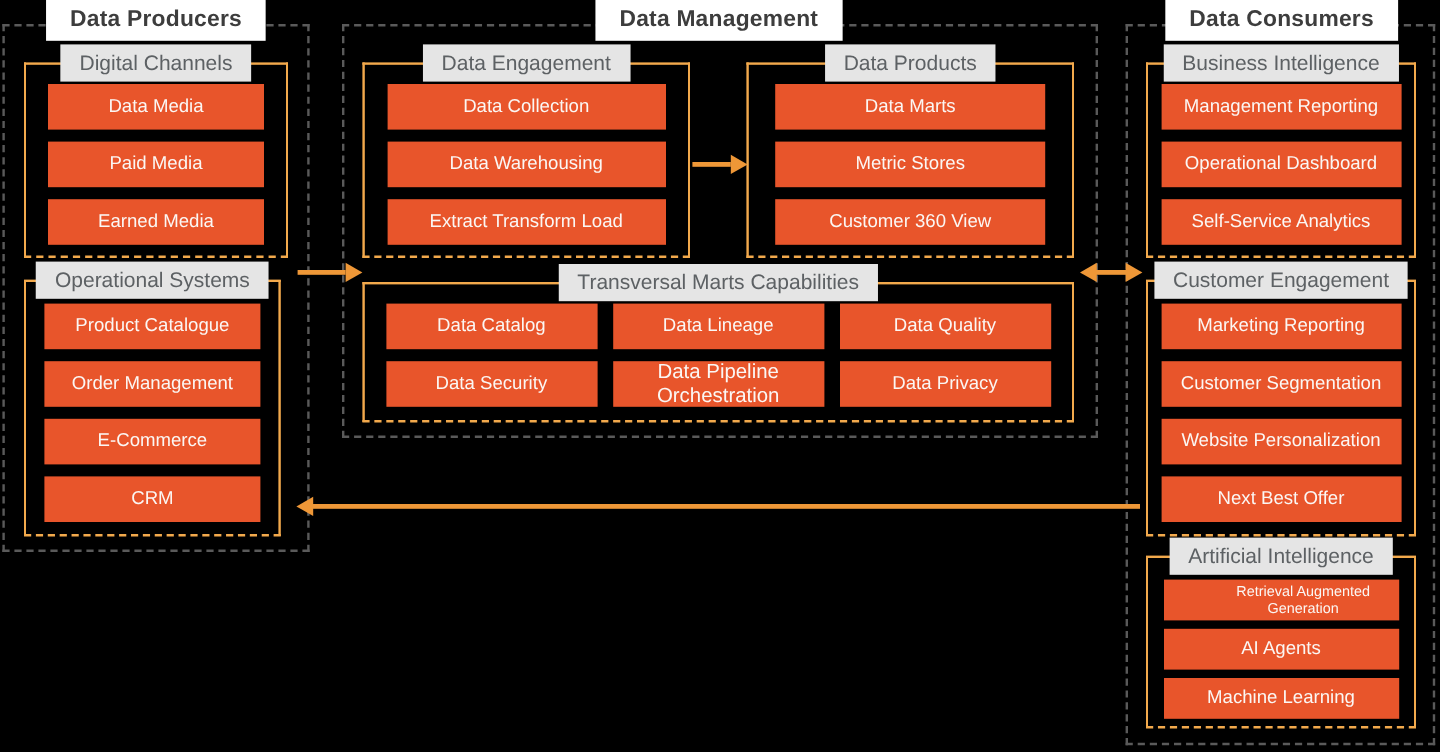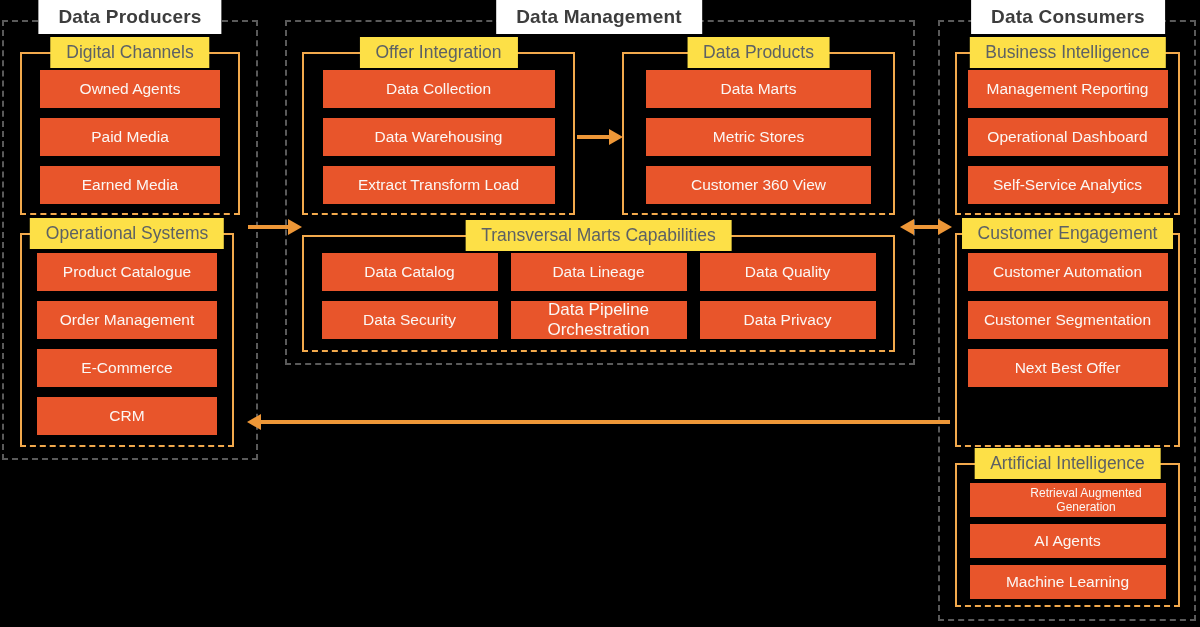--- a/index.html
+++ b/index.html
@@ -21,21 +21,21 @@
   .t-producers{left:130px;}
   .t-management{left:599px;}
   .t-consumers{left:1068px;}
   
   .group{
     position:absolute;border:2px solid #F2A94C;border-bottom-style:dashed;
     box-sizing:border-box;z-index:2;
   }
   .glabel{
     position:absolute;top:-17px;left:50%;transform:translateX(-50%);
-    background:#fde047;color:#5D6164;font-size:17.5px;line-height:31px;height:31px;
+    background:#e5e5e5;color:#5D6164;font-size:17.5px;line-height:31px;height:31px;
     padding:0 16px;white-space:nowrap;z-index:3;
   }
   .items{display:flex;flex-direction:column;align-items:center;gap:10px;padding-top:16px;}
   .item{
     background:#E8552B;color:#FBF7F4;font-size:15.5px;height:38px;
     display:flex;align-items:center;justify-content:center;text-align:center;
     box-sizing:border-box;flex:0 0 auto;
   }
   .item.small{font-size:17px;}
   
@@ -65,38 +65,38 @@
   <div class="outer outer-management"></div>
   <div class="outer outer-consumers"></div>
 
   <div class="sec-title t-producers">Data Producers</div>
   <div class="sec-title t-management">Data Management</div>
   <div class="sec-title t-consumers">Data Consumers</div>
 
   <div class="group g-dc">
     <div class="glabel">Digital Channels</div>
     <div class="items">
-      <div class="item">Owned Agents</div>
+      <div class="item">Data Media</div>
       <div class="item">Paid Media</div>
       <div class="item">Earned Media</div>
     </div>
   </div>
 
   <div class="group g-os">
     <div class="glabel">Operational Systems</div>
     <div class="items">
       <div class="item">Product Catalogue</div>
       <div class="item">Order Management</div>
       <div class="item">E-Commerce</div>
       <div class="item">CRM</div>
     </div>
   </div>
 
   <div class="group g-di">
-    <div class="glabel">Offer Integration</div>
+    <div class="glabel">Data Engagement</div>
     <div class="items">
       <div class="item">Data Collection</div>
       <div class="item">Data Warehousing</div>
       <div class="item">Extract Transform Load</div>
     </div>
   </div>
 
   <div class="group g-dp">
     <div class="glabel">Data Products</div>
     <div class="items">
@@ -123,22 +123,23 @@
     <div class="items">
       <div class="item">Management Reporting</div>
       <div class="item">Operational Dashboard</div>
       <div class="item">Self-Service Analytics</div>
     </div>
   </div>
 
   <div class="group g-ce">
     <div class="glabel">Customer Engagement</div>
     <div class="items">
-      <div class="item">Customer Automation</div>
+      <div class="item">Marketing Reporting</div>
       <div class="item">Customer Segmentation</div>
+      <div class="item">Website Personalization</div>
       <div class="item">Next Best Offer</div>
     </div>
   </div>
 
   <div class="group g-ai">
     <div class="glabel">Artificial Intelligence</div>
     <div class="items">
       <div class="item small">Retrieval Augmented Generation</div>
       <div class="item">AI Agents</div>
       <div class="item">Machine Learning</div>

